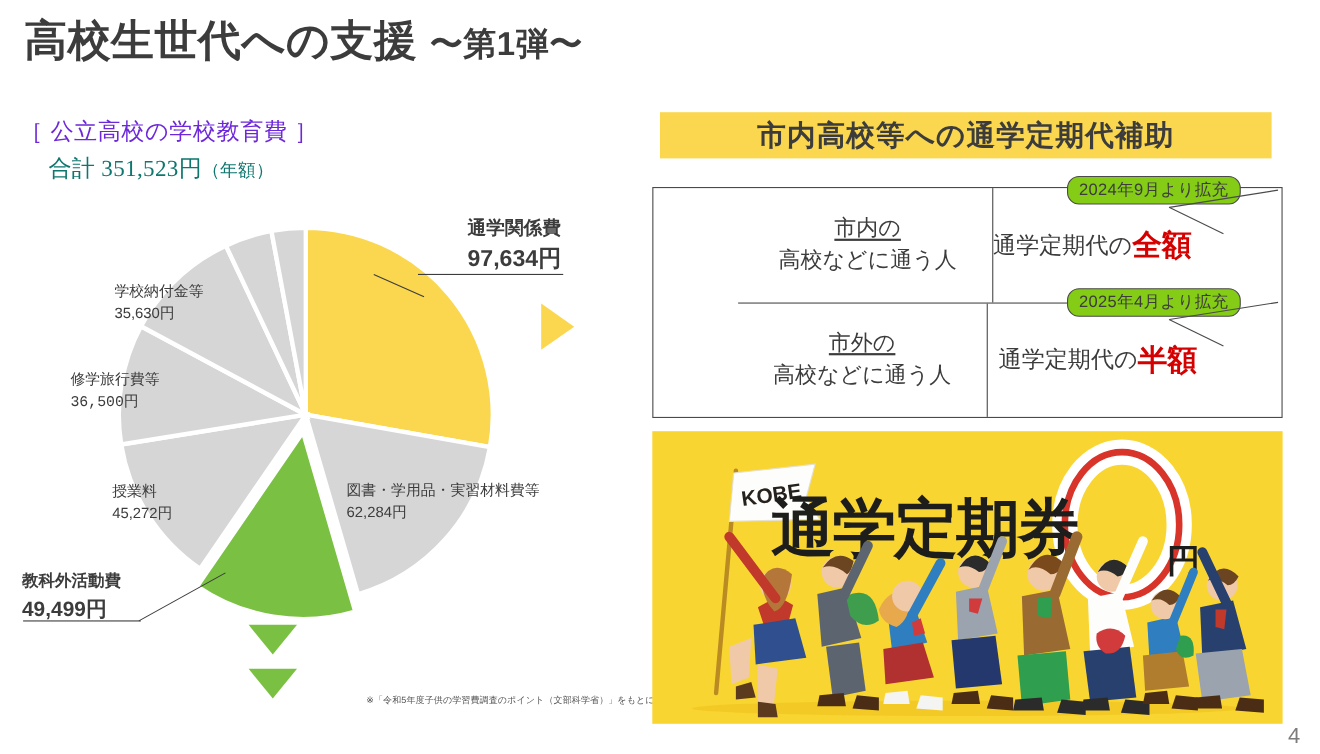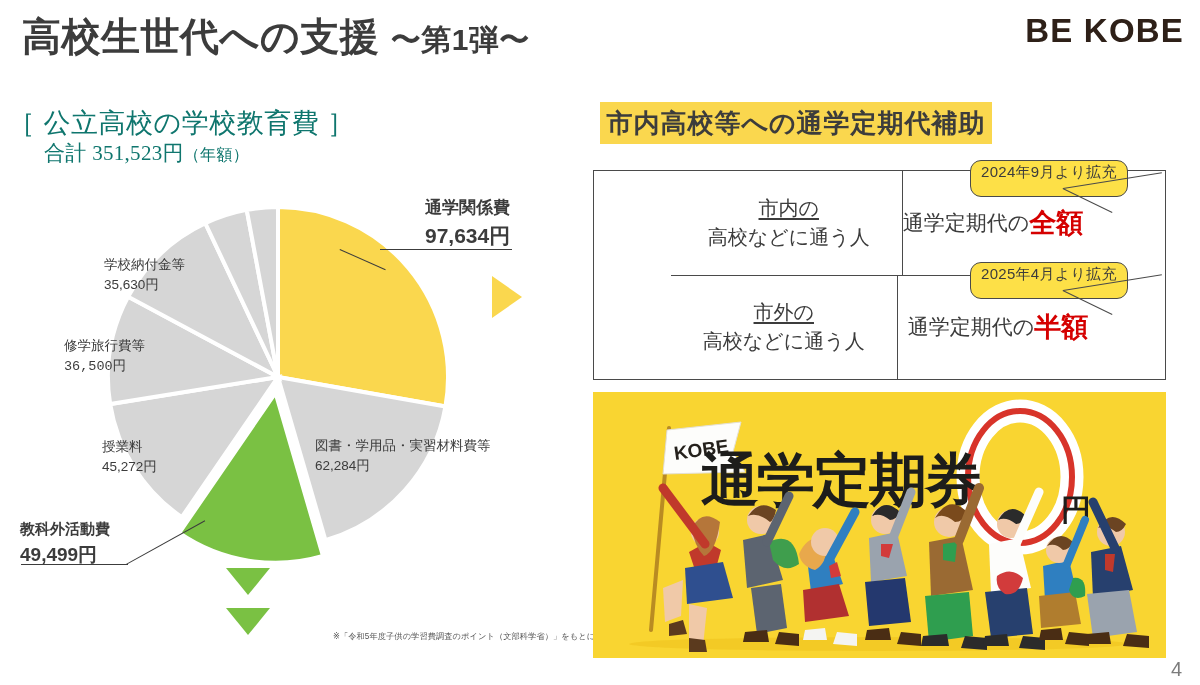--- a/index.html
+++ b/index.html
@@ -20,21 +20,21 @@
     letter-spacing:0.5px;white-space:nowrap;
   }
   .slide-title .sub{font-size:30px;font-weight:700;}
   .brand{
     position:absolute;right:16px;top:12px;
     font-size:33px;font-weight:800;color:#2e2018;
     letter-spacing:1.2px;font-family:"Liberation Sans",sans-serif;
   }
 
   
-  .left-head{position:absolute;left:8px;top:105px;font-size:27px;color:#0f766e;letter-spacing:0.5px;}
+  .left-head{position:absolute;left:18px;top:105px;font-size:21px;color:#6d28d9;letter-spacing:0.5px;}
   .left-sub{position:absolute;left:44px;top:139px;font-size:21px;color:#0f766e;letter-spacing:0.3px;font-family:Liberation Serif, serif;}
   .left-sub .small{font-size:16px;}
 
   .pie-wrap{position:absolute;left:78px;top:165px;width:430px;height:430px;}
   .pie-wrap svg{display:block;}
 
   .pie-label{position:absolute;font-size:13.5px;line-height:1.45;color:#3c3c3c;white-space:nowrap;}
   .pie-label.boxed{font-size:15px;font-weight:700;line-height:1.5;}
   .pie-label.lead{font-size:17px;font-weight:700;line-height:1.45;}
 
@@ -48,21 +48,21 @@
   .leader{position:absolute;background:#3c3c3c;transform-origin:0 0;height:1.3px;}
 
   .tri{position:absolute;width:0;height:0;}
   .tri-right{border-top:21px solid transparent;border-bottom:21px solid transparent;border-left:30px solid #FAD74E;}
   .tri-down{border-left:22px solid transparent;border-right:22px solid transparent;border-top:27px solid #7AC143;}
 
   .footnote{position:absolute;left:333px;top:631px;font-size:8.2px;color:#555;letter-spacing:0.1px;white-space:nowrap;}
 
   
   .yellow-bar{
-    position:absolute;left:600px;top:102px;width:392px;height:42px;
+    position:absolute;left:600px;top:102px;width:556px;height:42px;
     background:#FAD74E;display:flex;align-items:center;justify-content:center;
   }
   .yellow-bar span{font-size:26px;font-weight:700;color:#3c3c3c;letter-spacing:1px;}
 
   .table{
     position:absolute;left:593px;top:170px;width:573px;height:210px;
     border:1.6px solid #4a4a4a;box-sizing:border-box;
     display:flex;flex-direction:column;align-items:center;
   }
   .trow{flex:1;display:flex;}
@@ -74,22 +74,22 @@
   }
   .tcell-left u{text-decoration:underline;text-underline-offset:3px;}
   .tcell-right{
     flex:1;display:flex;align-items:center;justify-content:center;
     font-size:21px;color:#3c3c3c;
   }
   .tcell-right .red{color:#d50000;font-weight:700;font-size:27px;}
 
   .callout{
     position:absolute;
-    background:#fde047;border:1.5px solid #4a4a4a;border-radius:11px;
-    padding:2px 10px 14px;font-size:15px;color:#3c3c3c;white-space:nowrap;
+    background:#84cc16;border:1.5px solid #4a4a4a;border-radius:11px;
+    padding:2px 10px 3px;font-size:15px;color:#3c3c3c;white-space:nowrap;
     letter-spacing:0.3px;
   }
   .callout-1{left:970px;top:160px;}
   .callout-2{left:970px;top:262px;}
   .callout-tail{position:absolute;background:#4a4a4a;height:1.4px;transform-origin:0 0;}
 
   
   .illus{
     position:absolute;left:593px;top:392px;width:573px;height:266px;
     background:#F9D531;overflow:hidden;
@@ -100,21 +100,20 @@
 </style>
 </head>
 <body>
 
 <div class="slide">
 
   <div class="slide-title">
     <span>高校生世代への支援</span>
     <span class="sub">〜第1弾〜</span>
   </div>
-  <div class="brand">BE KOBE</div>
 
   <div class="left-head">［ 公立高校の学校教育費 ］</div>
   <div class="left-sub">
     <span>合計 351,523円</span><span class="small">（年額）</span>
   </div>
 
   <div class="pie-wrap">
     <svg width="430" height="430" viewBox="0 0 430 430">
       <g id="pie-slices">
           <path d="M 200 212 L 200 42 A 170 170 0 0 1 367.4232653208229 241.48644144879728 Z" fill="#FAD74E" stroke="#ffffff" stroke-width="4"></path>

